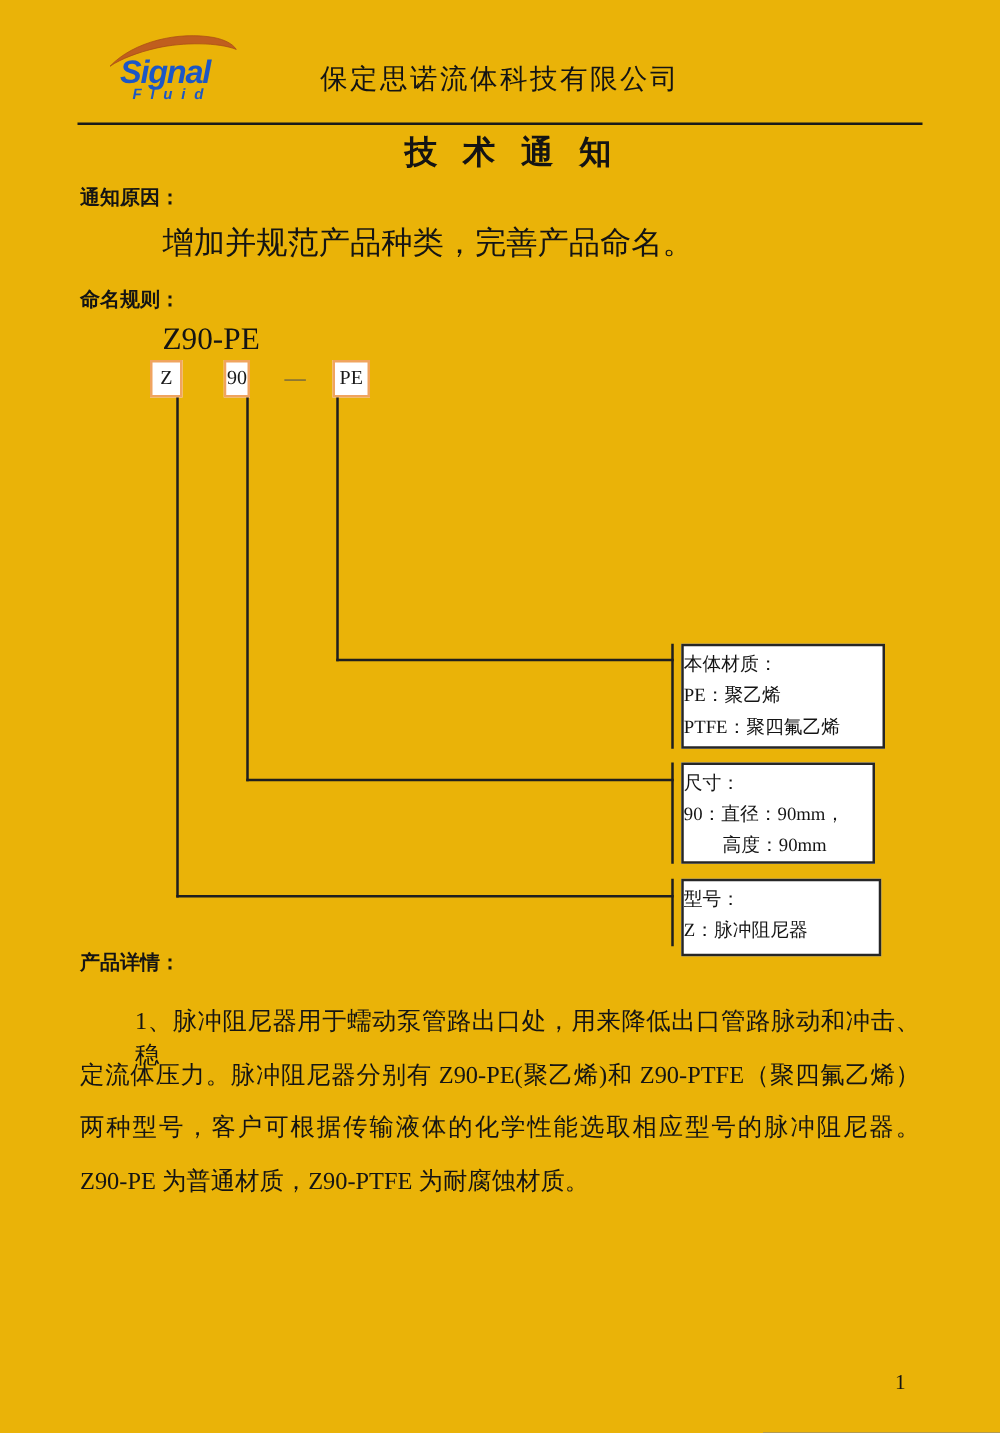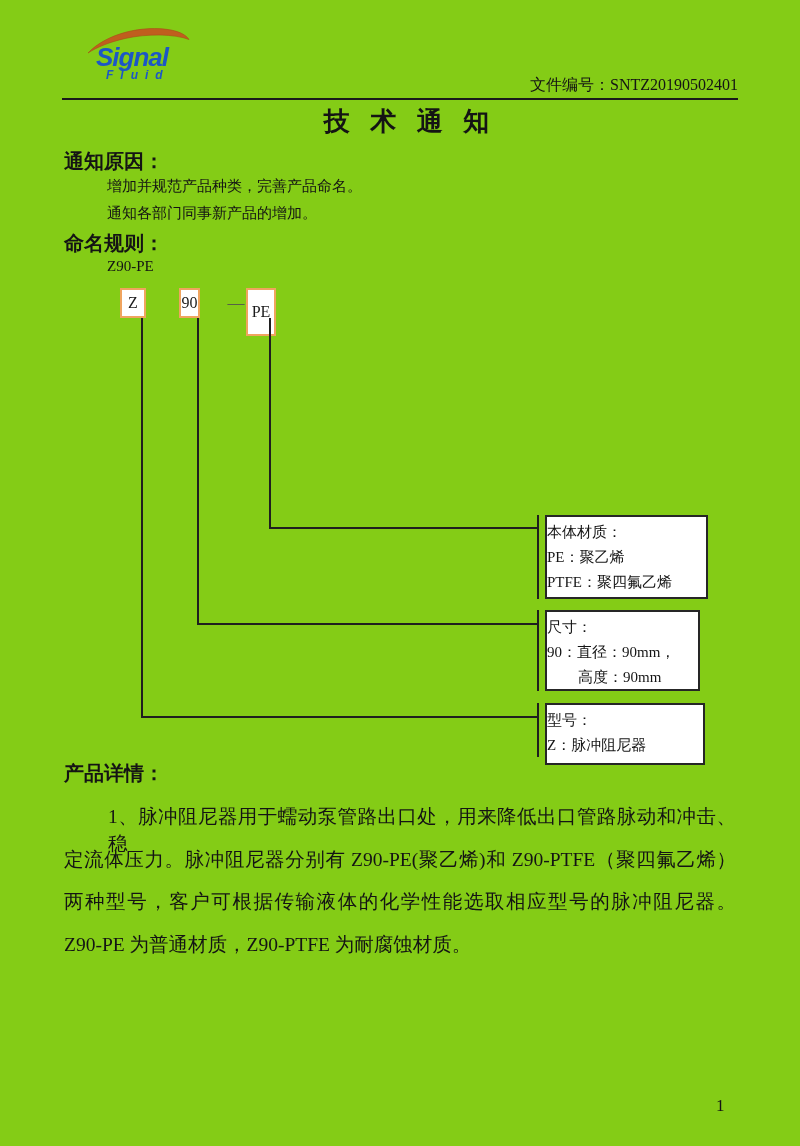--- a/index.html
+++ b/index.html
@@ -1,36 +1,36 @@
 <!DOCTYPE html>
 <html><head>
 <meta charset="utf-8">
 <style>
   html,body { margin:0; padding:0; background:#888; }
   .page {
     position:relative;
     width:800px; height:1146px;
     margin:0 auto;
-    background:#84cc16;
+    background:#eab308;
     font-family:"Liberation Serif","DejaVu Serif",serif;
     color:#141414;
     overflow:hidden;
   }
   .abs { position:absolute; }
 
   
   .logo { left:85px; top:26px; width:112px; height:56px; }
   .company { left:0; top:48px; width:800px; text-align:center; font-size:22px; letter-spacing:2px; }
   .docnum { top:75px; right:62px; font-size:16px; white-space:nowrap; }
   .header-rule { left:62px; top:98px; width:676px; height:2px; background:#1a1a1a; }
 
   
   .doc-title { left:0; top:104px; width:820px; text-align:center; font-size:26px; font-weight:bold; letter-spacing:7px; }
-  .h-bold { font-size:20px; font-weight:bold; white-space:nowrap; }
-  .body-line { font-size:15px; white-space:nowrap; }
+  .h-bold { font-size:16px; font-weight:bold; white-space:nowrap; }
+  .body-line { font-size:25px; white-space:nowrap;margin-left:23px; }
 
   
   .code-box {
     box-sizing:border-box; border:2px solid #F0A45F; background:#fff;
     display:flex; align-items:center; justify-content:center;
     font-size:16px; color:#1a1a1a;
   }
   .sep { font-size:17px; color:#4f4f4f; display:flex; align-items:center; justify-content:center; }
   .cline { background:#1f1f1f; }
   .legend-box {
@@ -56,37 +56,36 @@
 <div class="page">
 
   <div class="abs logo">
     <svg width="112" height="56" viewBox="0 0 112 56">
       <path d="M3,27 C22,7 58,-1 86,4 C95,5.8 101,9 104,13.5 C90,8 62,7.5 40,12.5 C25,16 12,21 3,27 Z" fill="#C05E1E" stroke="#A84E16" stroke-width="0.6"></path>
       <text x="11" y="40" font-family="Liberation Sans, sans-serif" font-style="italic" font-weight="bold" font-size="26" fill="#1C57C6" letter-spacing="-1">Signal</text>
       <text x="21" y="53" font-family="Liberation Sans, sans-serif" font-style="italic" font-weight="bold" font-size="12" fill="#1C57C6" letter-spacing="7">Fluid</text>
     </svg>
   </div>
 
+  <div class="abs company">保定思诺流体科技有限公司</div>
 
-  <div class="abs docnum"><span>文件编号：</span><span>SNTZ20190502401</span></div>
 
   <div class="abs header-rule"></div>
 
   <div class="abs doc-title">技 术 通 知</div>
 
   <div class="abs h-bold" style="left:64px; top:148px;">通知原因：</div>
   <div class="abs body-line" style="left:107px; top:177px;">增加并规范产品种类，完善产品命名。</div>
-  <div class="abs body-line" style="left:107px; top:204px;">通知各部门同事新产品的增加。</div>
   <div class="abs h-bold" style="left:64px; top:230px;">命名规则：</div>
   <div class="abs body-line" style="left:107px; top:258px;">Z90-PE</div>
 
   <div class="abs code-box" style="left:120px; top:288px; width:26px; height:30px;">Z</div>
   <div class="abs code-box" style="left:179px; top:288px; width:21px; height:30px;">90</div>
   <div class="abs sep" style="left:223px; top:288px; width:26px; height:30px;">—</div>
-  <div class="abs code-box" style="left:246px; top:288px; width:30px; height:48px;">PE</div>
+  <div class="abs code-box" style="left:266px; top:288px; width:30px; height:30px;">PE</div>
 
   <div class="abs cline" style="left:141px; top:318px; width:2px; height:400px;"></div>
   <div class="abs cline" style="left:141px; top:716px; width:398px; height:2px;"></div>
   <div class="abs cline" style="left:197px; top:318px; width:2px; height:307px;"></div>
   <div class="abs cline" style="left:197px; top:623px; width:342px; height:2px;"></div>
   <div class="abs cline" style="left:269px; top:318px; width:2px; height:211px;"></div>
   <div class="abs cline" style="left:269px; top:527px; width:270px; height:2px;"></div>
   <div class="abs cline" style="left:537px; top:515px; width:2px; height:84px;"></div>
   <div class="abs cline" style="left:537px; top:610px; width:2px; height:81px;"></div>
   <div class="abs cline" style="left:537px; top:703px; width:2px; height:54px;"></div>

